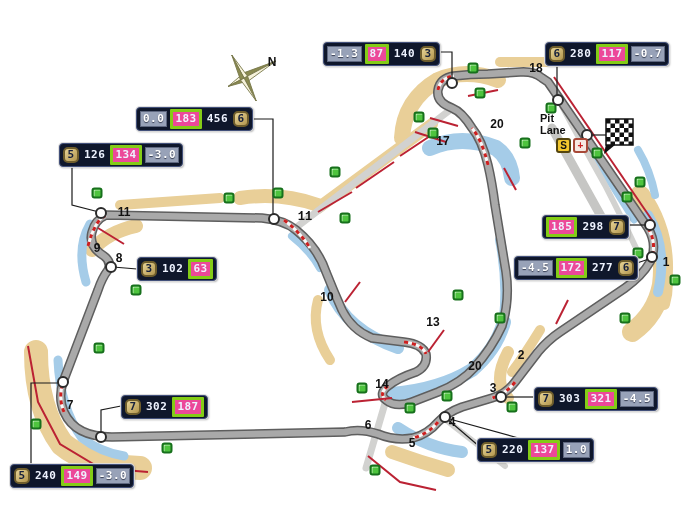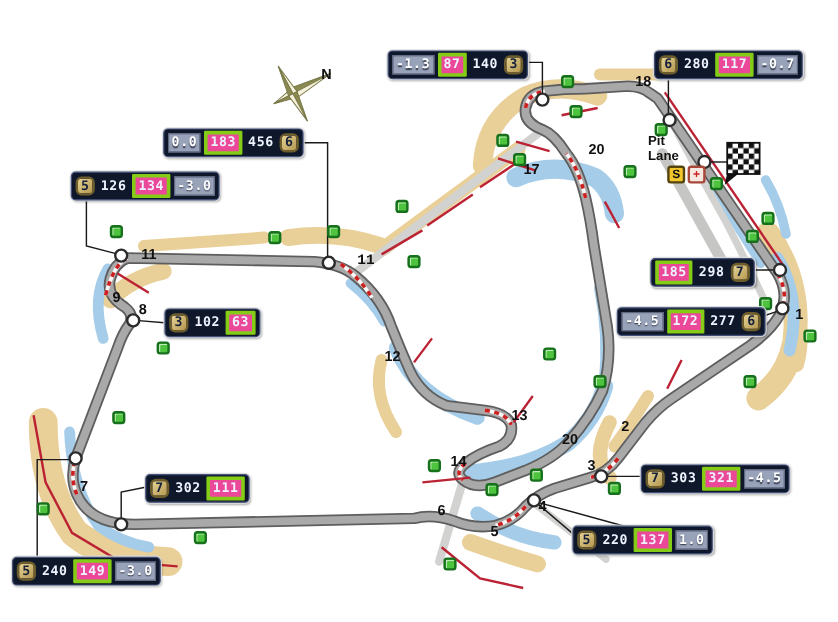--- a/index.html
+++ b/index.html
@@ -175,22 +175,22 @@
       <div class="corner" style="left: 521px; top: 355px;">2</div>
       <div class="corner" style="left: 493px; top: 388px;">3</div>
       <div class="corner" style="left: 452px; top: 422px;">4</div>
       <div class="corner" style="left: 412px; top: 443px;">5</div>
       <div class="corner" style="left: 368px; top: 425px;">6</div>
       <div class="corner" style="left: 70px; top: 405px;">7</div>
       <div class="corner" style="left: 119px; top: 258px;">8</div>
       <div class="corner" style="left: 97px; top: 248px;">9</div>
       <div class="corner" style="left: 124px; top: 212px;">11</div>
       <div class="corner" style="left: 305px; top: 217px; font-family: Liberation Mono, monospace;">11</div>
-      <div class="corner" style="left: 327px; top: 297px;">12</div>
-      <div class="corner" style="left: 433px; top: 346px; text-align: center;">13</div>
+      <div class="corner" style="left: 327px; top: 297px;">10</div>
+      <div class="corner" style="left: 433px; top: 322px; text-align: center;">13</div>
       <div class="corner" style="left: 382px; top: 384px;">14</div>
       <div class="corner" style="left: 475px; top: 366px;">20</div>
       <div class="corner" style="left: 497px; top: 124px;">20</div>
       <div class="corner" style="left: 443px; top: 107px; margin-top: 34px;">17</div>
       <div class="corner" style="left: 536px; top: 68px;">18</div>
       <div class="post" style="left: 97px; top: 193px;"></div>
       <div class="post" style="left: 136px; top: 290px;"></div>
       <div class="post" style="left: 99px; top: 348px;"></div>
       <div class="post" style="left: 36px; top: 424px;"></div>
       <div class="post" style="left: 167px; top: 448px;"></div>
@@ -254,21 +254,21 @@
         <span class="cell light">-3.0</span>
       </div>
       <div class="infobox" style="left: 137px; top: 257px;">
         <span class="cell gear">3</span>
         <span class="cell plain">102</span>
         <span class="cell mid">63</span>
       </div>
       <div class="infobox" style="left: 121px; top: 395px;">
         <span class="cell gear">7</span>
         <span class="cell plain">302</span>
-        <span class="cell mid">111</span>
+        <span class="cell mid">187</span>
       </div>
       <div class="infobox" style="left: 10px; top: 464px;">
         <span class="cell gear">5</span>
         <span class="cell plain">240</span>
         <span class="cell mid">149</span>
         <span class="cell light">-3.0</span>
       </div>
       <div class="infobox" style="left: 477px; top: 438px;">
         <span class="cell gear">5</span>
         <span class="cell plain">220</span>

